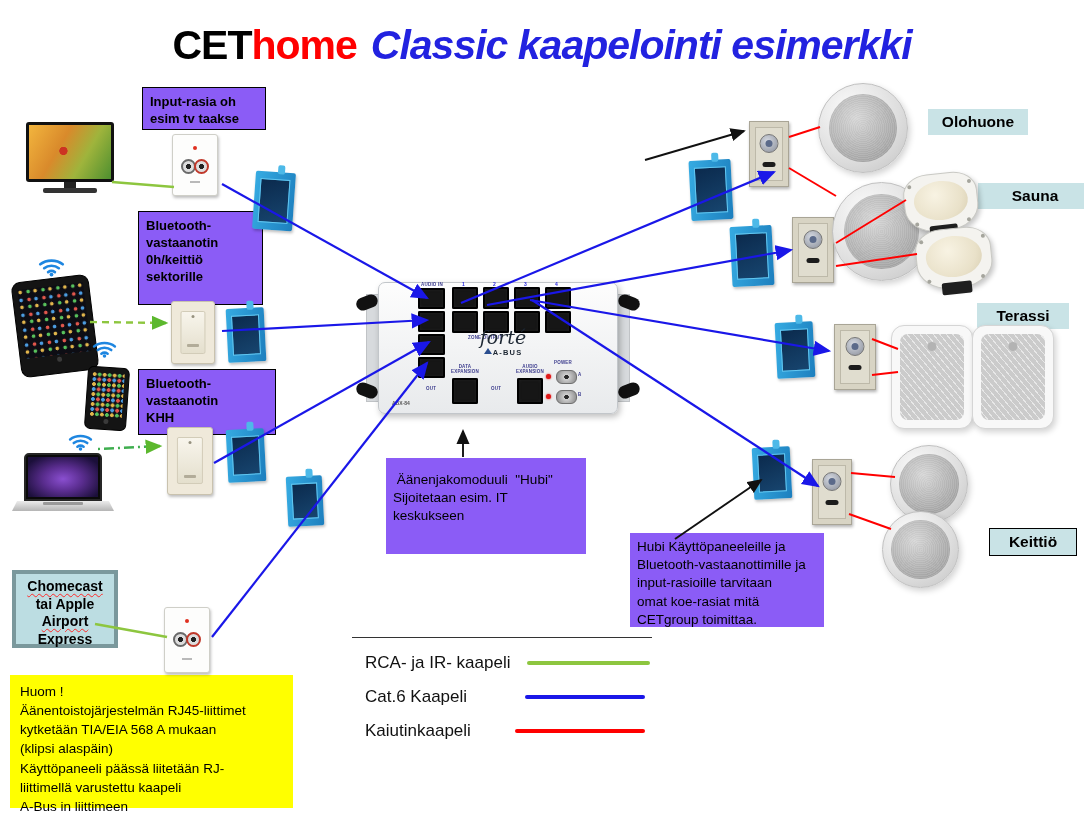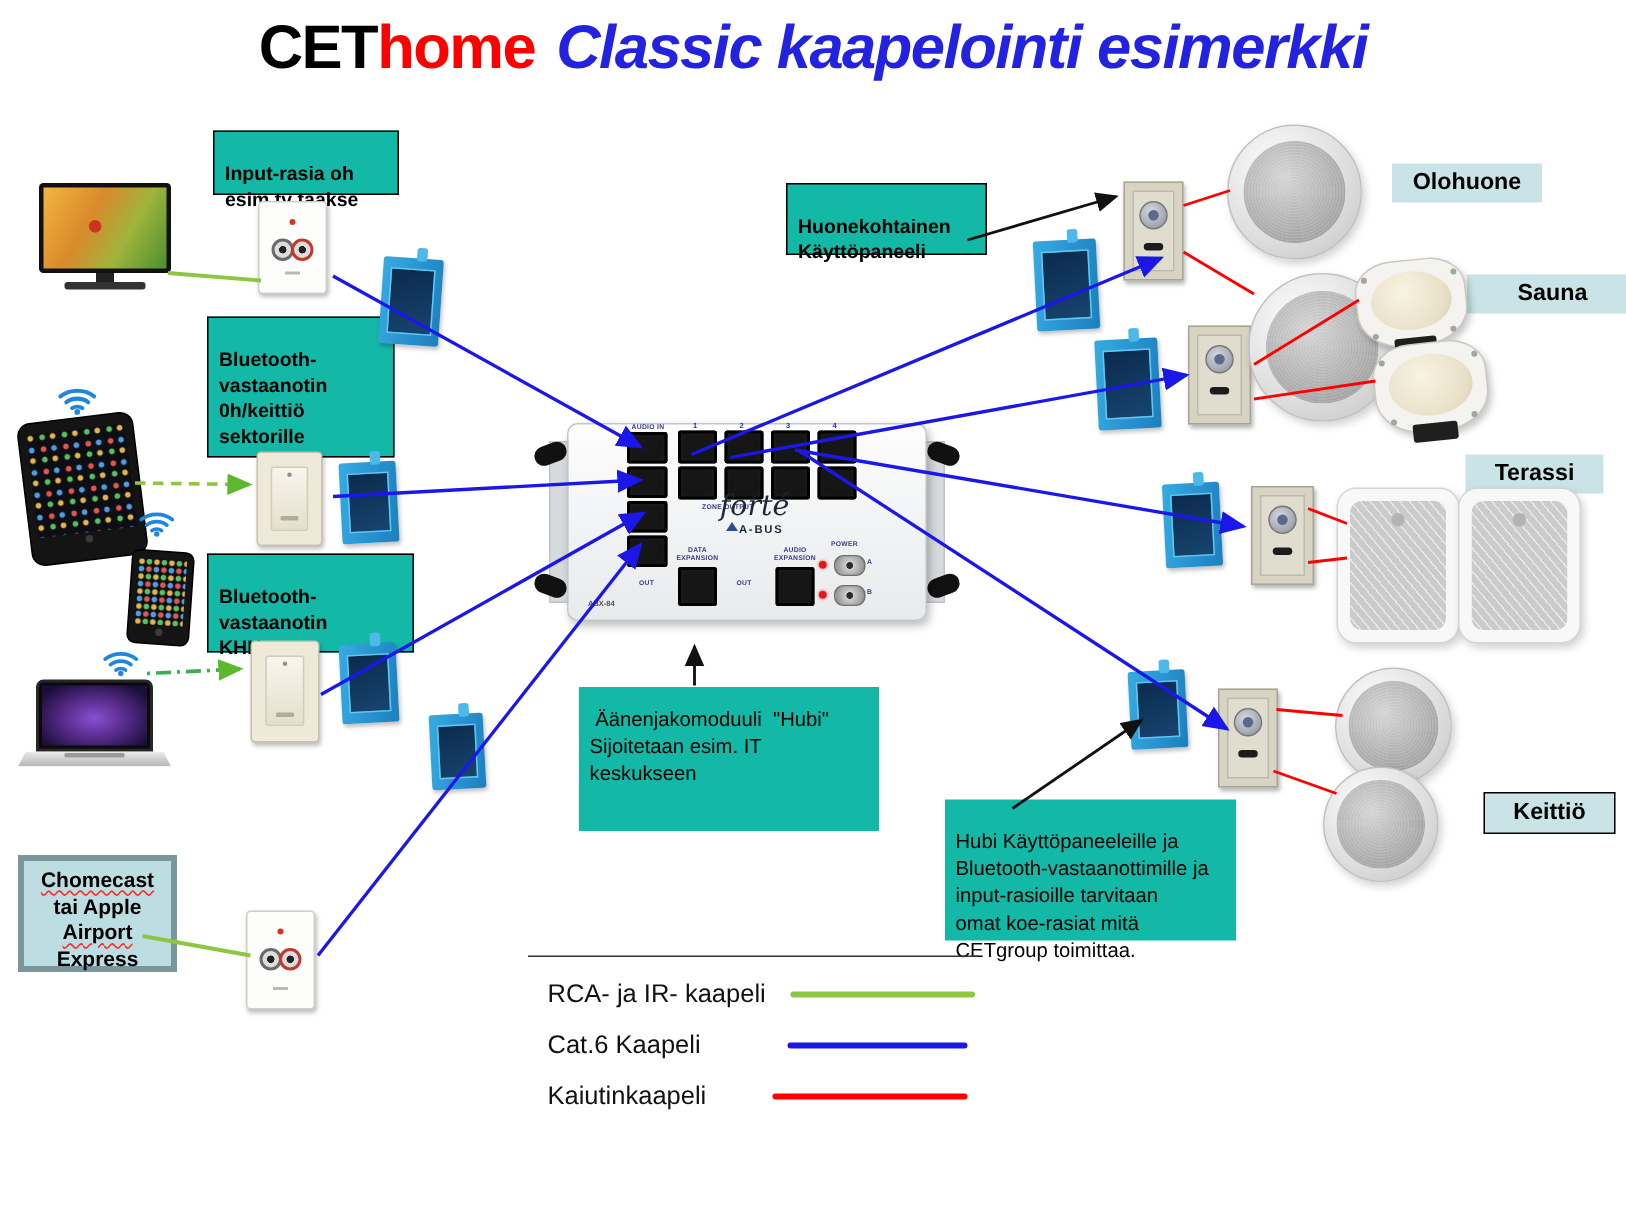--- a/index.html
+++ b/index.html
@@ -1,26 +1,26 @@
 <!DOCTYPE html>
 <html><head>
 <meta charset="utf-8">
 <style>
   html,body{margin:0;padding:0;background:#fff;}
   #canvas{position:relative;width:1084px;height:814px;background:#fff;overflow:hidden;
           font-family:"Liberation Sans",sans-serif;color:#000;}
   .abs{position:absolute;}
   .pre{white-space:pre-line;}
   
-  #title{top:8px;left:0;width:100%;text-align:center;font-weight:800;font-size:41px;letter-spacing:-1px;}
+  #title{top:22px;left:0;width:100%;text-align:center;font-weight:800;font-size:41px;letter-spacing:-1px;}
   #title .black{color:#000;}
   #title .red{color:#ff0000;}
   #title .blue{color:#2222e0;font-style:italic;margin-left:14px;}
   
-  .note{background:#14b8a6;border:1.6px solid #000;font-weight:bold;font-size:13px;line-height:1.32;padding:19px 7px;box-sizing:border-box;}
+  .note{background:#8b5cf6;border:1.6px solid #000;font-weight:bold;font-size:13px;line-height:1.32;padding:5px 7px;box-sizing:border-box;}
   .note.plain{border:none;font-weight:normal;font-size:13.5px;line-height:1.35;}
   .warn{background:#ffff00;font-size:13.5px;line-height:1.42;padding:7px 10px;box-sizing:border-box;}
   .room{background:#c9e3e6;font-weight:bold;font-size:15.5px;text-align:center;padding:4px 0;box-sizing:border-box;}
   .room.bordered{border:1.6px solid #000;}
   .teal-note{background:#bcdde2;border:4px solid #7a989c;text-align:center;font-weight:bold;font-size:14px;line-height:1.25;padding:4px 2px;box-sizing:border-box;}
   .wavy{text-decoration:underline;text-decoration-style:wavy;text-decoration-color:#ff2a2a;text-decoration-thickness:1px;text-underline-offset:2px;}
   
   .tv{width:88px;height:60px;background:#111;border-radius:3px;padding:3px;box-sizing:border-box;}
   .tv .screen{width:100%;height:100%;background:
       radial-gradient(circle at 42% 48%, #cc3322 7%, rgba(0,0,0,0) 8%),
@@ -117,23 +117,28 @@
 vastaanotin
 KHH</div>
 
   <div class="abs teal-note" style="left:12px;top:570px;width:106px;height:78px;">
     <div class="wavy">Chomecast</div>
     <div>tai Apple</div>
     <div class="wavy">Airport</div>
     <div>Express</div>
   </div>
 
-
-  <div class="abs note pre" style="left:524px;top:122px;width:134px;height:48px;">Huonekohtainen
-Käyttöpaneeli</div>
+  <div class="abs warn pre" style="left:10px;top:675px;width:283px;height:133px;">Huom !
+Äänentoistojärjestelmän RJ45-liittimet
+kytketään TIA/EIA 568 A mukaan
+(klipsi alaspäin)
+Käyttöpaneeli päässä liitetään RJ-
+liittimellä varustettu kaapeli
+A-Bus in liittimeen</div>
+
   <div class="abs note plain pre" style="left:386px;top:458px;width:200px;height:96px;padding-top:13px;">&nbsp;Äänenjakomoduuli&nbsp; "Hubi"
 Sijoitetaan esim. IT
 keskukseen</div>
   <div class="abs note plain pre" style="left:630px;top:533px;width:194px;height:94px;">Hubi Käyttöpaneeleille ja
 Bluetooth-vastaanottimille ja
 input-rasioille tarvitaan
 omat koe-rasiat mitä
 CETgroup toimittaa.</div>
 
   <div class="abs room" style="left:928px;top:109px;width:100px;">Olohuone</div>

